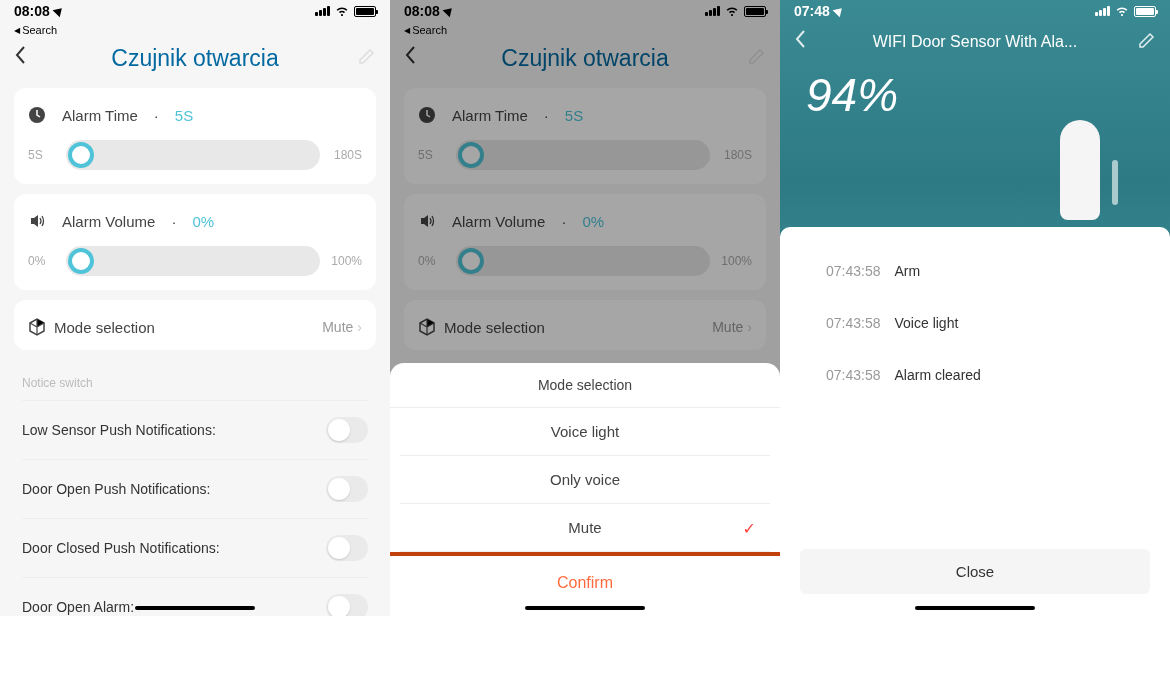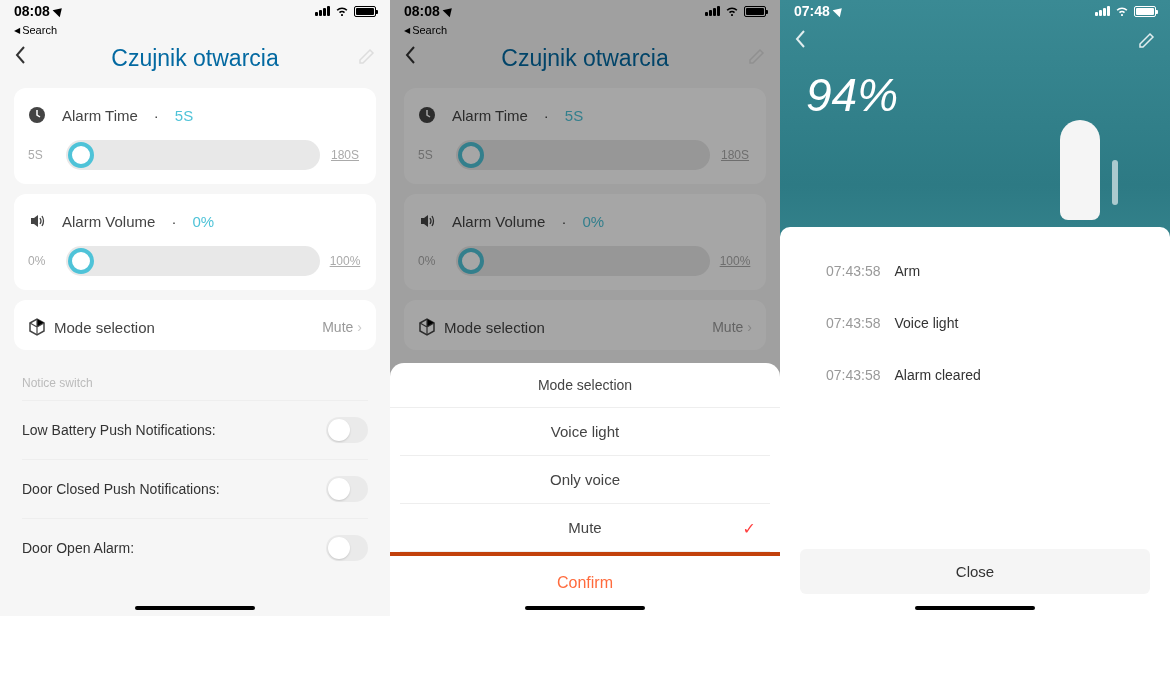--- a/index.html
+++ b/index.html
@@ -29,21 +29,21 @@
 .header-back{position:absolute;left:14px;font-size:22px;color:#333;}
 .header-title{font-size:23px;color:#0369a1;font-weight:400;}
 .header-edit{position:absolute;right:14px;color:#ccc;font-size:18px;}
 .card{background:#fff;margin:10px 14px;border-radius:12px;padding:18px 14px 14px;}
 .card-label{display:flex;align-items:center;gap:16px;font-size:15px;color:#444;}
 .card-label .val{color:#4fc3d8;}
 .ic-clock,.ic-vol,.ic-mode{width:18px;height:18px;display:inline-flex;align-items:center;justify-content:center;}
 .ic-clock svg,.ic-vol svg,.ic-mode svg{width:18px;height:18px;}
 .slider-row{display:flex;align-items:center;gap:8px;margin-top:16px;}
 .slider-end{font-size:12px;color:#aaa;width:30px;}
-.slider-end.r{text-align:center;width:34px;text-decoration:underline;}
+.slider-end.r{text-align:right;width:34px;}
 .slider-track{flex:1;height:30px;background:#e8e8e8;border-radius:15px;position:relative;}
 .slider-thumb{position:absolute;left:2px;top:2px;width:26px;height:26px;background:#fff;border:4px solid #4fc3d8;border-radius:50%;}
 .mode-row{display:flex;align-items:center;justify-content:space-between;}
 .mode-left{display:flex;align-items:center;gap:8px;font-size:15px;color:#444;}
 .mode-right{display:flex;align-items:center;gap:4px;font-size:14px;color:#999;}
 .mode-right .chev{color:#ccc;font-size:14px;}
 .notice-sec{margin:0 14px;padding:0 8px;}
 .notice-title{font-size:12px;color:#bbb;padding:16px 0 10px;}
 .divider{height:1px;background:#eee;}
 .switch-row{display:flex;align-items:center;justify-content:space-between;padding:16px 0;border-bottom:1px solid #eee;}
@@ -178,21 +178,25 @@
         <span>Mute</span>
         <span class="chev">›</span>
       </div>
     </div>
   </div>
 
   <div class="notice-sec">
     <div class="notice-title">Notice switch</div>
     <div class="divider"></div>
     <div class="switch-row">
-      <span class="switch-label">Low Battery Push Notifications:</span>
+      <span class="switch-label">Low Sensor Push Notifications:</span>
+      <div class="switch"></div>
+    </div>
+    <div class="switch-row">
+      <span class="switch-label">Door Open Push Notifications:</span>
       <div class="switch"></div>
     </div>
     <div class="switch-row">
       <span class="switch-label">Door Closed Push Notifications:</span>
       <div class="switch"></div>
     </div>
     <div class="switch-row">
       <span class="switch-label">Door Open Alarm:</span>
       <div class="switch"></div>
     </div>
@@ -322,20 +326,21 @@
           </svg></span>
       <span class="batt">
           <span class="batt-fill"></span>
         </span>
     </div>
   </div>
   <div class="header">
     <span class="header-back"><svg width="12" height="20" viewBox="0 0 12 20">
           <path d="M10 2 L3 10 L10 18" stroke="rgba(255,255,255,0.85)" stroke-width="2" fill="none"></path>
         </svg></span>
+    <span class="header-title">WIFI Door Sensor With Ala...</span>
     <span class="header-edit"><svg width="18" height="18" viewBox="0 0 18 18">
           <path d="M2 13 L12 3 L15 6 L5 16 L2 16 Z" fill="none" stroke="rgba(255,255,255,0.85)" stroke-width="1.5"></path>
         </svg></span>
   </div>
   <div class="pct">94%</div>
   <div class="device-img">
     <div class="device-body"></div>
     <div class="device-slit"></div>
   </div>
   <div class="history">

